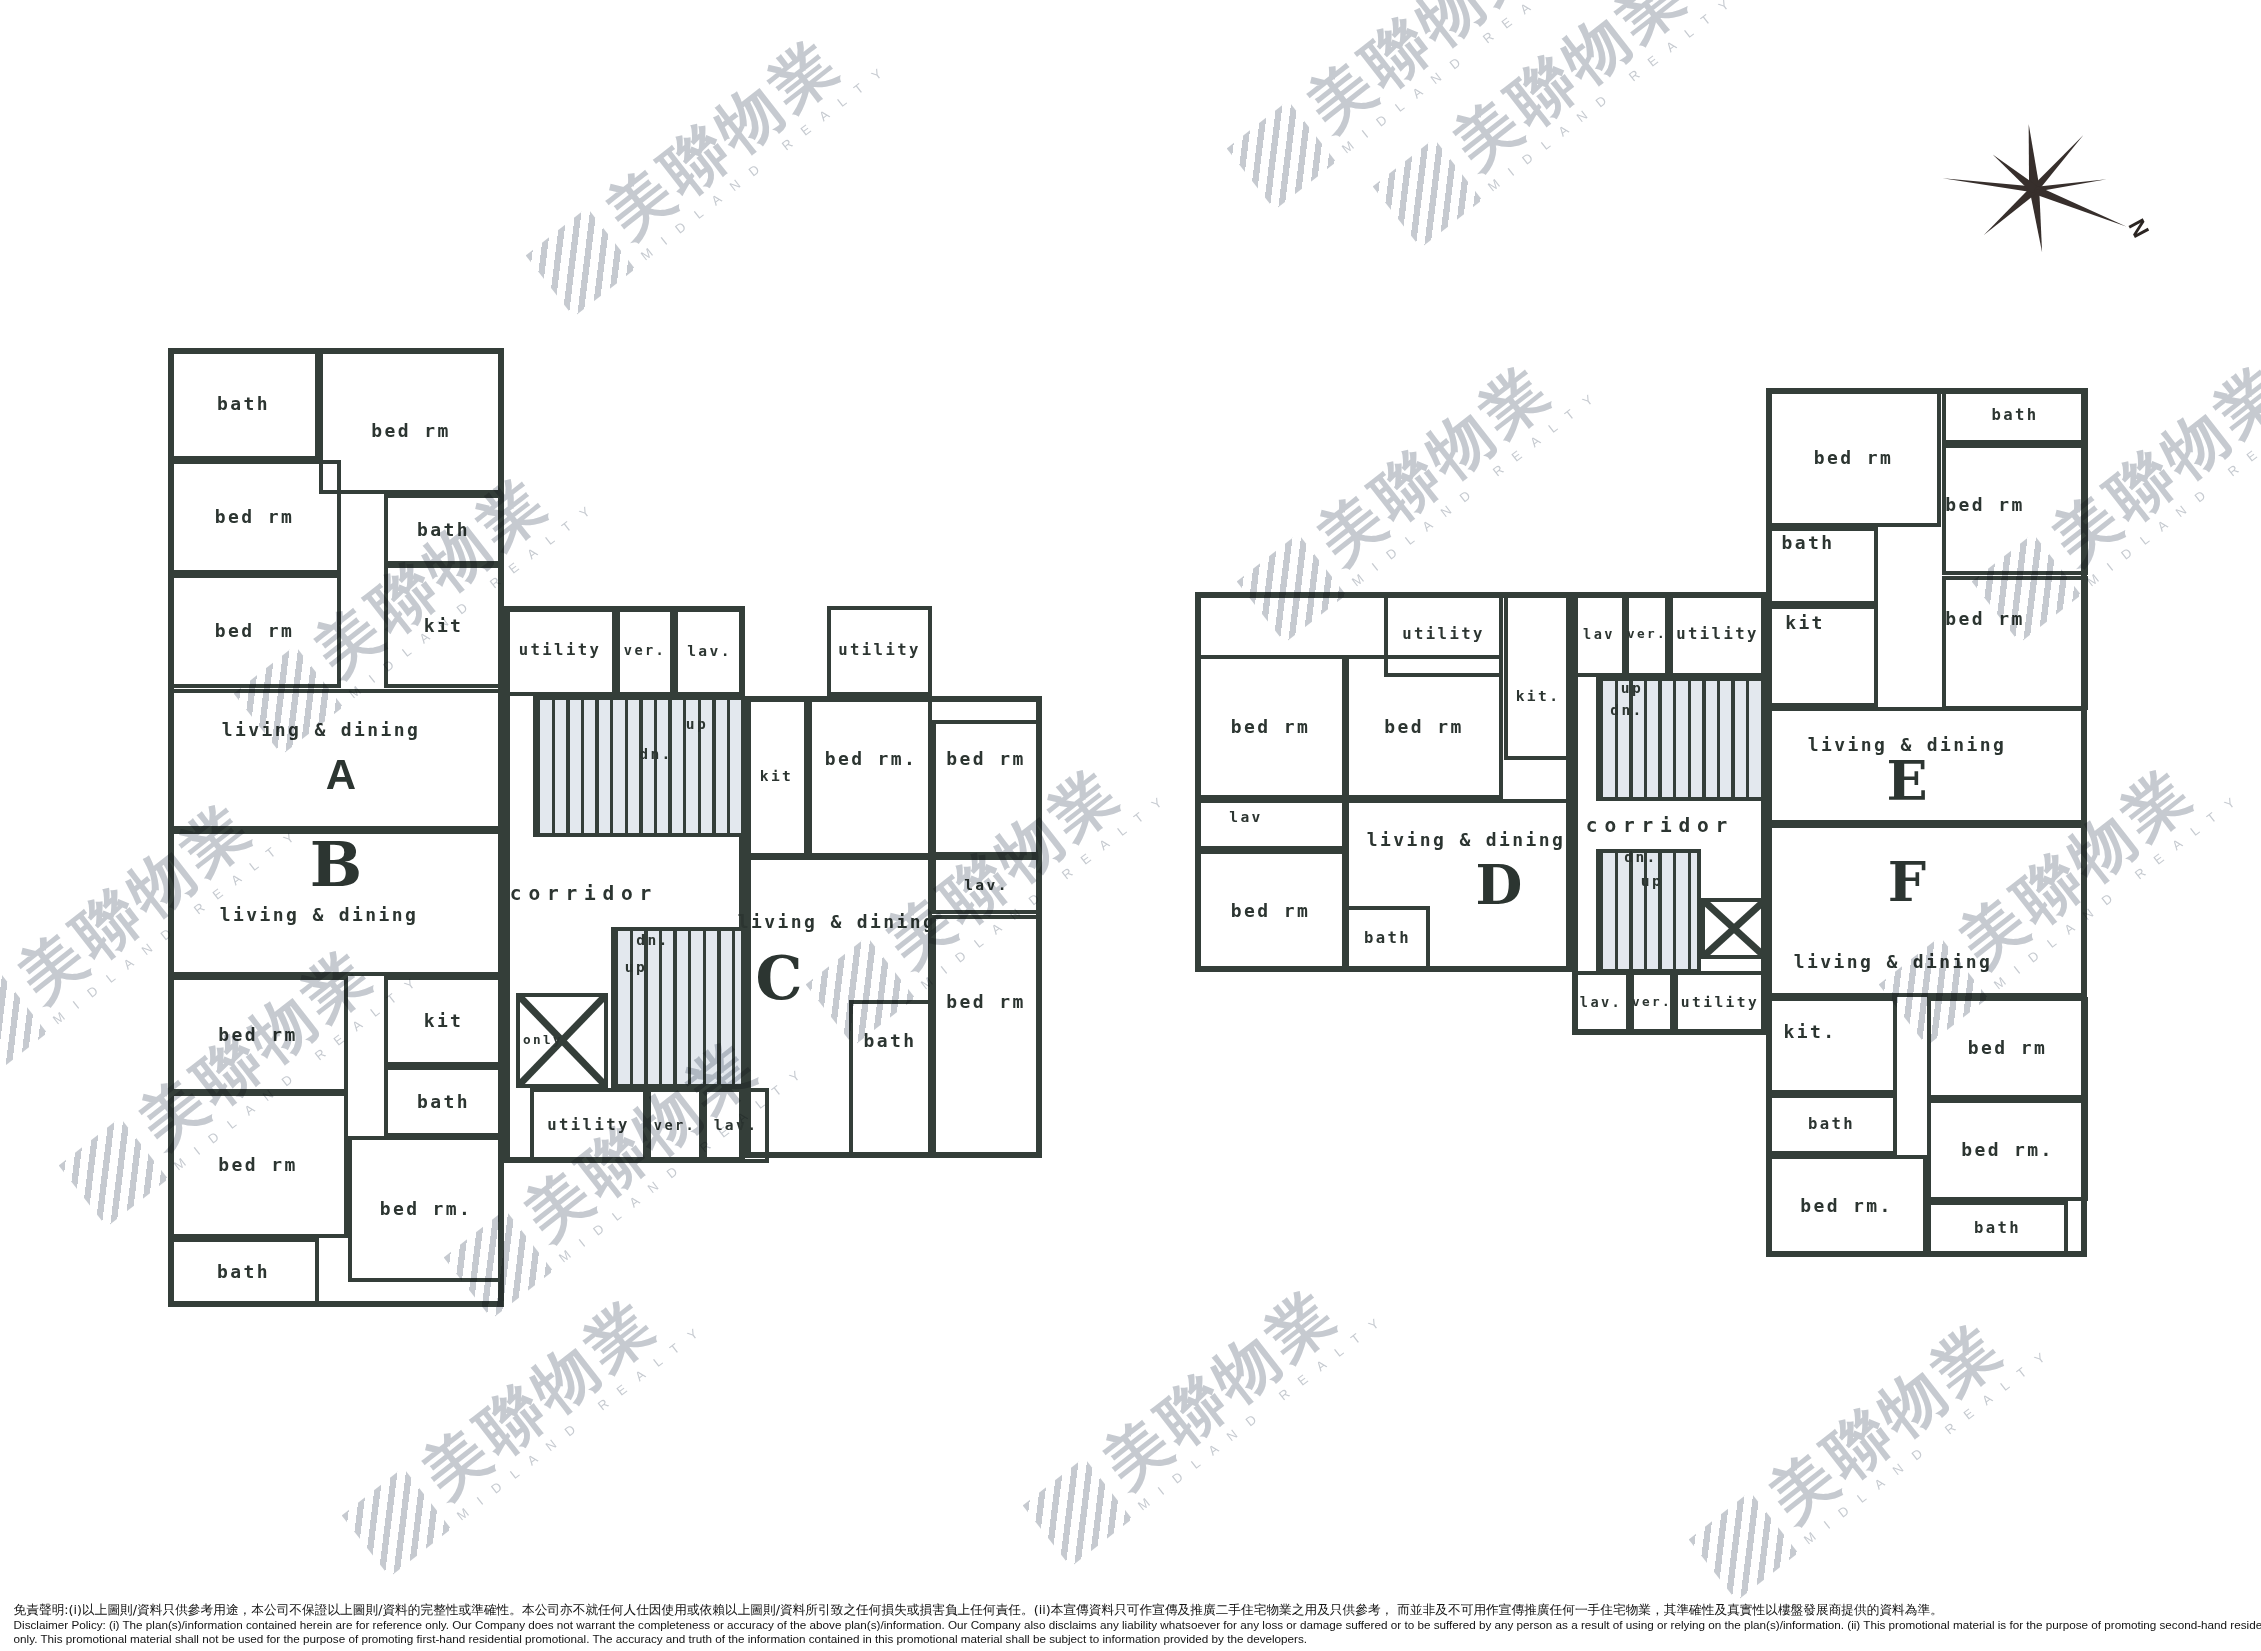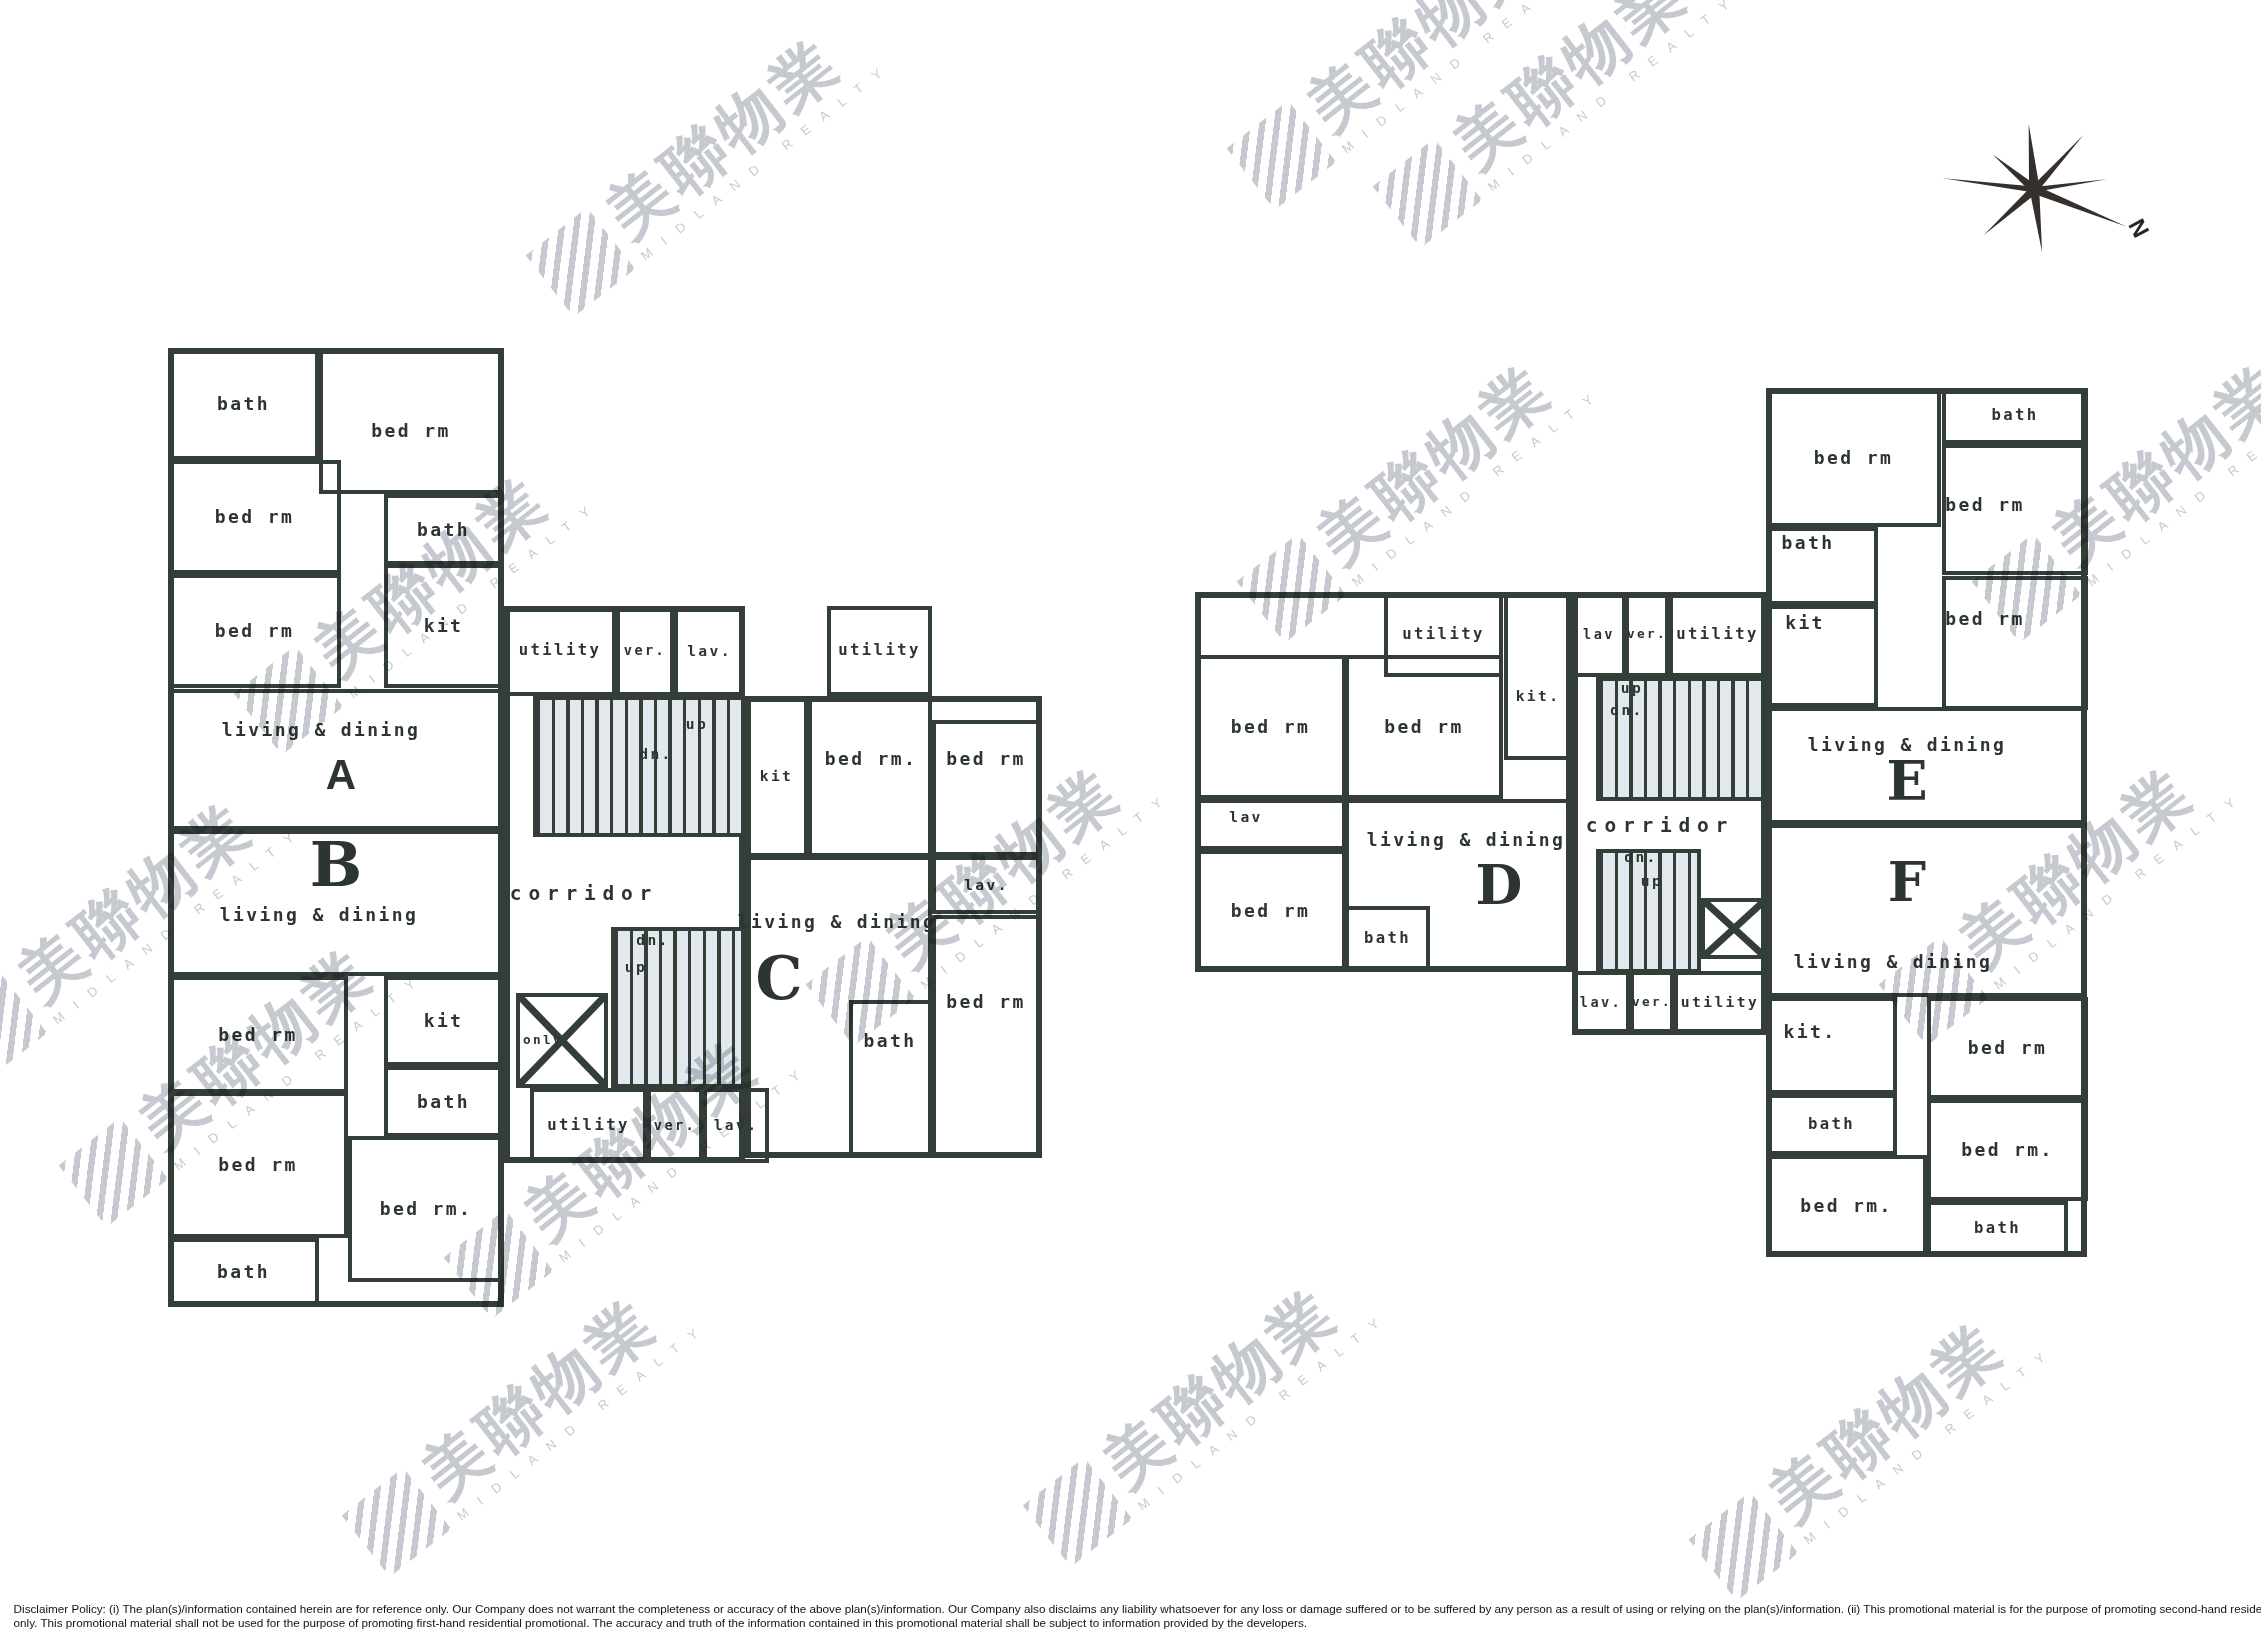--- a/index.html
+++ b/index.html
@@ -59,20 +59,21 @@
           <polygon points="240.8,274.0 215.1,146.2 234.9,143.8"></polygon>
           <polygon points="121.0,238.7 219.0,138.3 231.0,151.7"></polygon>
           <polygon points="36.4,121.8 225.7,139.0 224.3,151.0"></polygon>
           <polygon points="139.2,73.0 230.8,138.1 219.2,151.9"></polygon>
         </g>
     </svg>
     <div id="north-label">N</div>
   </div>
 
   <div id="disclaimer">
+    <div class="zh">免責聲明:(i)以上圖則/資料只供參考用途，本公司不保證以上圖則/資料的完整性或準確性。本公司亦不就任何人仕因使用或依賴以上圖則/資料所引致之任何損失或損害負上任何責任。(ii)本宣傳資料只可作宣傳及推廣二手住宅物業之用及只供參考， 而並非及不可用作宣傳推廣任何一手住宅物業，其準確性及真實性以樓盤發展商提供的資料為準。</div>
     <div class="en">Disclaimer Policy: (i) The plan(s)/information contained herein are for reference only. Our Company does not warrant the completeness or accuracy of the above plan(s)/information. Our Company also disclaims any liability whatsoever for any loss or damage suffered or to be suffered by any person as a result of using or relying on the plan(s)/information. (ii) This promotional material is for the purpose of promoting second-hand residential properties and for reference</div>
     <div class="en">only. This promotional material shall not be used for the purpose of promoting first-hand residential promotional. The accuracy and truth of the information contained in this promotional material shall be subject to information provided by the developers.</div>
   </div>
 
 <div class="wm" style="left: 710px; top: 161px;">
       <div class="wm-mark"></div>
       <div class="wm-text">
         <div class="wm-cjk">美聯物業</div>
         <div class="wm-latin">MIDLAND REALTY</div>
       </div>

